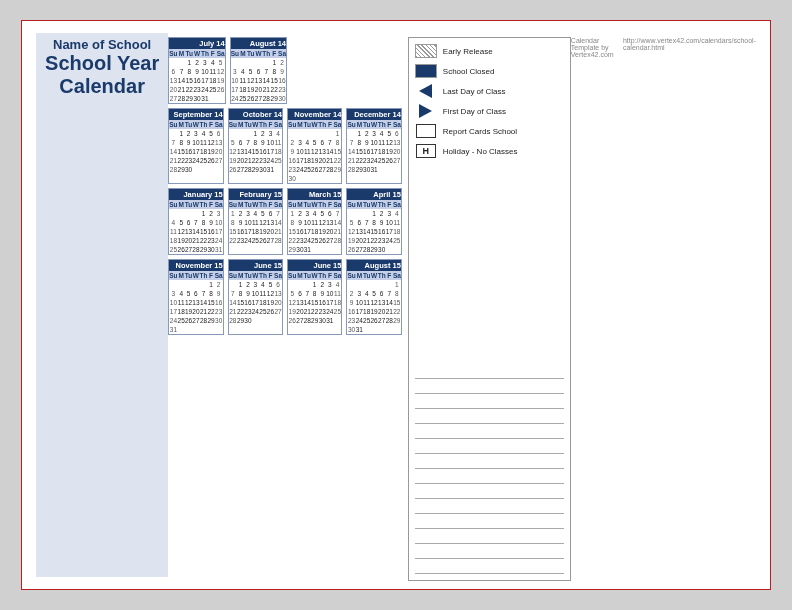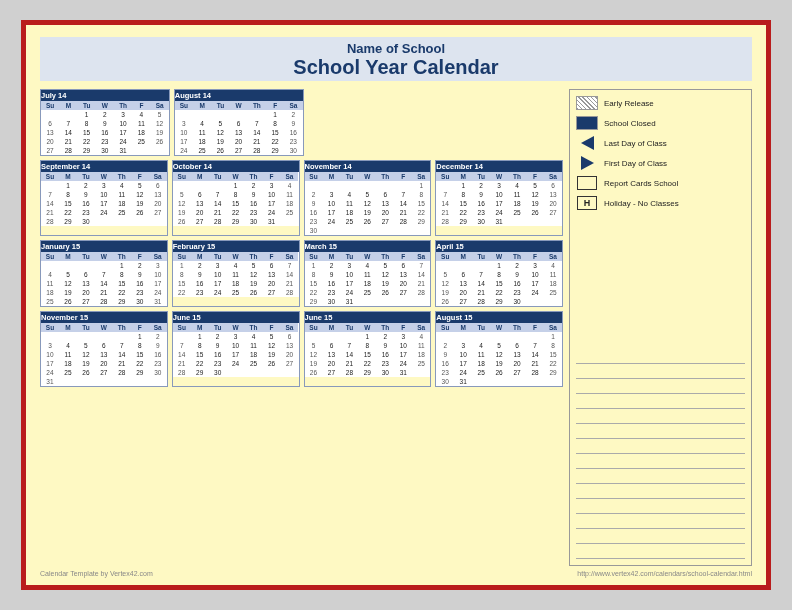--- a/index.html
+++ b/index.html
@@ -6,27 +6,27 @@
     body {
       background: #d0d0d0;
       display: flex;
       justify-content: center;
       align-items: center;
       width: 792px;
       height: 610px;
       font-family: Arial, sans-serif;
     }
     .page {
-      background: #fef9c3;
+      background: #ffffff;
       width: 750px;
       height: 570px;
       padding: 12px 14px 8px 14px;
-      border: 5px solid #b91c1c;
-      display: flex;
-      flex-direction: column;
+      border: 1px solid #b91c1c;
+      display: flex;
+      flex-direction: row;
     }
     .header {
       text-align: center;
       margin-bottom: 4px;
       background: #dde4ef;
       padding: 4px 0 2px 0;
     }
     .header .school-name {
       font-size: 13px;
       font-weight: bold;
@@ -59,21 +59,21 @@
       gap: 4px;
     }
     .cal-box {
       flex: 1;
       border: 1px solid #8899bb;
       font-size: 7px;
     }
     .cal-header {
       background: #1a3a6b;
       color: #fff;
-      text-align: left;
+      text-align: right;
       font-weight: bold;
       font-size: 7.5px;
       padding: 1px 0;
     }
     .cal-grid {
       display: grid;
       grid-template-columns: repeat(7, 1fr);
       background: #fff;
     }
     .cal-grid .dow {
@@ -86,21 +86,21 @@
     }
     .cal-grid .day {
       text-align: center;
       font-size: 6.5px;
       padding: 1px 0;
       color: #222;
     }
     .cal-grid .day.empty { color: transparent; }
     .cal-grid .day.su, .cal-grid .day.sa { color: #555; }
     .legend-area {
-      width: 183px;
+      width: 163px;
       border: 1px solid #999;
       padding: 6px 6px;
       display: flex;
       flex-direction: column;
       gap: 6px;
     }
     .legend-item {
       display: flex;
       align-items: center;
       gap: 6px;

